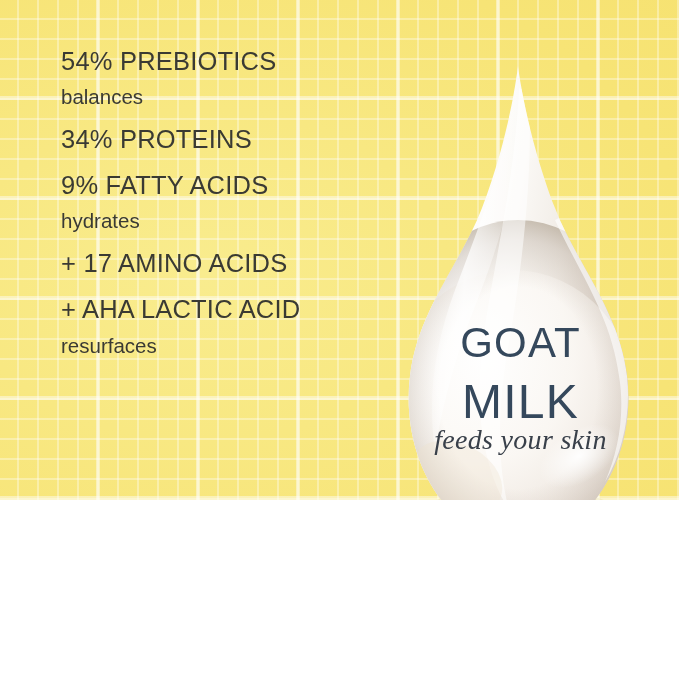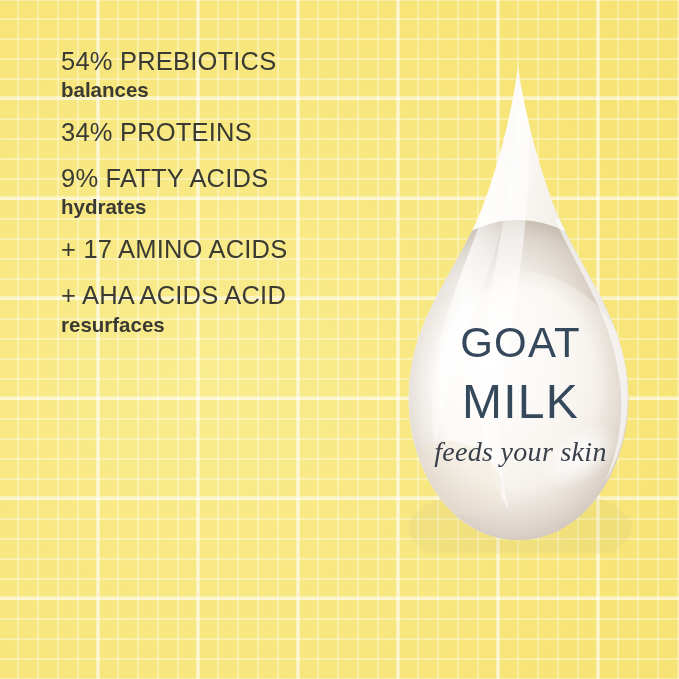--- a/index.html
+++ b/index.html
@@ -3,21 +3,21 @@
 <meta charset="utf-8">
 <style>
   html, body {
     margin: 0;
     padding: 0;
     background: #ffffff;
   }
   #poster {
     position: relative;
     width: 679px;
-    height: 679px;
+    height: 500px;
     overflow: hidden;
     font-family: "Liberation Sans", sans-serif;
     background-color: #f8e87c;
     background-image:
       
       repeating-linear-gradient(to right,
          rgba(255,255,255,0.00) 0px,
          rgba(255,255,255,0.00) 17px,
          rgba(255,255,255,0.34) 17px,
          rgba(255,255,255,0.34) 19px,
@@ -61,23 +61,23 @@
     line-height: 1.22;
     color: #3a3a33;
     font-weight: 400;
     white-space: pre-line;
     margin: 0;
   }
   .b-sub {
     font-size: 20.5px;
     line-height: 1.22;
     color: #3a3a33;
-    font-weight: 700;
+    font-weight: 400;
     white-space: pre-line;
-    margin: 0 0 0 0;
+    margin: 7px 0 0 0;
   }
 
   
   .droplet-wrap {
     position: absolute;
     left: 383px;
     top: 58px;
     width: 275px;
     height: 495px;
   }
@@ -98,21 +98,21 @@
     font-family: "Liberation Sans", sans-serif;
     font-weight: 400;
     color: #35485c;
     letter-spacing: 1.2px;
     line-height: 1;
   }
   .goat { top: 264px; font-size: 42px; }
   .milk { top: 320px; font-size: 48px; }
   .tagline {
     position: absolute;
-    top: 380px;
+    top: 368px;
     width: 100%;
     text-align: center;
     font-family: "Liberation Serif", serif;
     font-style: italic;
     font-size: 28px;
     color: #39404a;
     letter-spacing: 0.3px;
     line-height: 1;
   }
 </style>
@@ -138,21 +138,21 @@
     </div>
 
     <div class="benefit">
       <div class="b-head">+ 17 AMINO ACIDS</div>
     </div>
 
     <div class="benefit">
     </div>
 
     <div class="benefit">
-      <div class="b-head">+ AHA ACIDS ACID</div>
+      <div class="b-head">+ AHA LACTIC ACID</div>
       <div class="b-sub">resurfaces</div>
     </div>
 
   </div>
 
   <div class="droplet-wrap">
 
     <svg class="droplet-svg" viewBox="0 0 275 495" xmlns="http://www.w3.org/2000/svg">
       <defs>
         <linearGradient id="bodyGrad" x1="0" y1="0" x2="1" y2="0.35">

